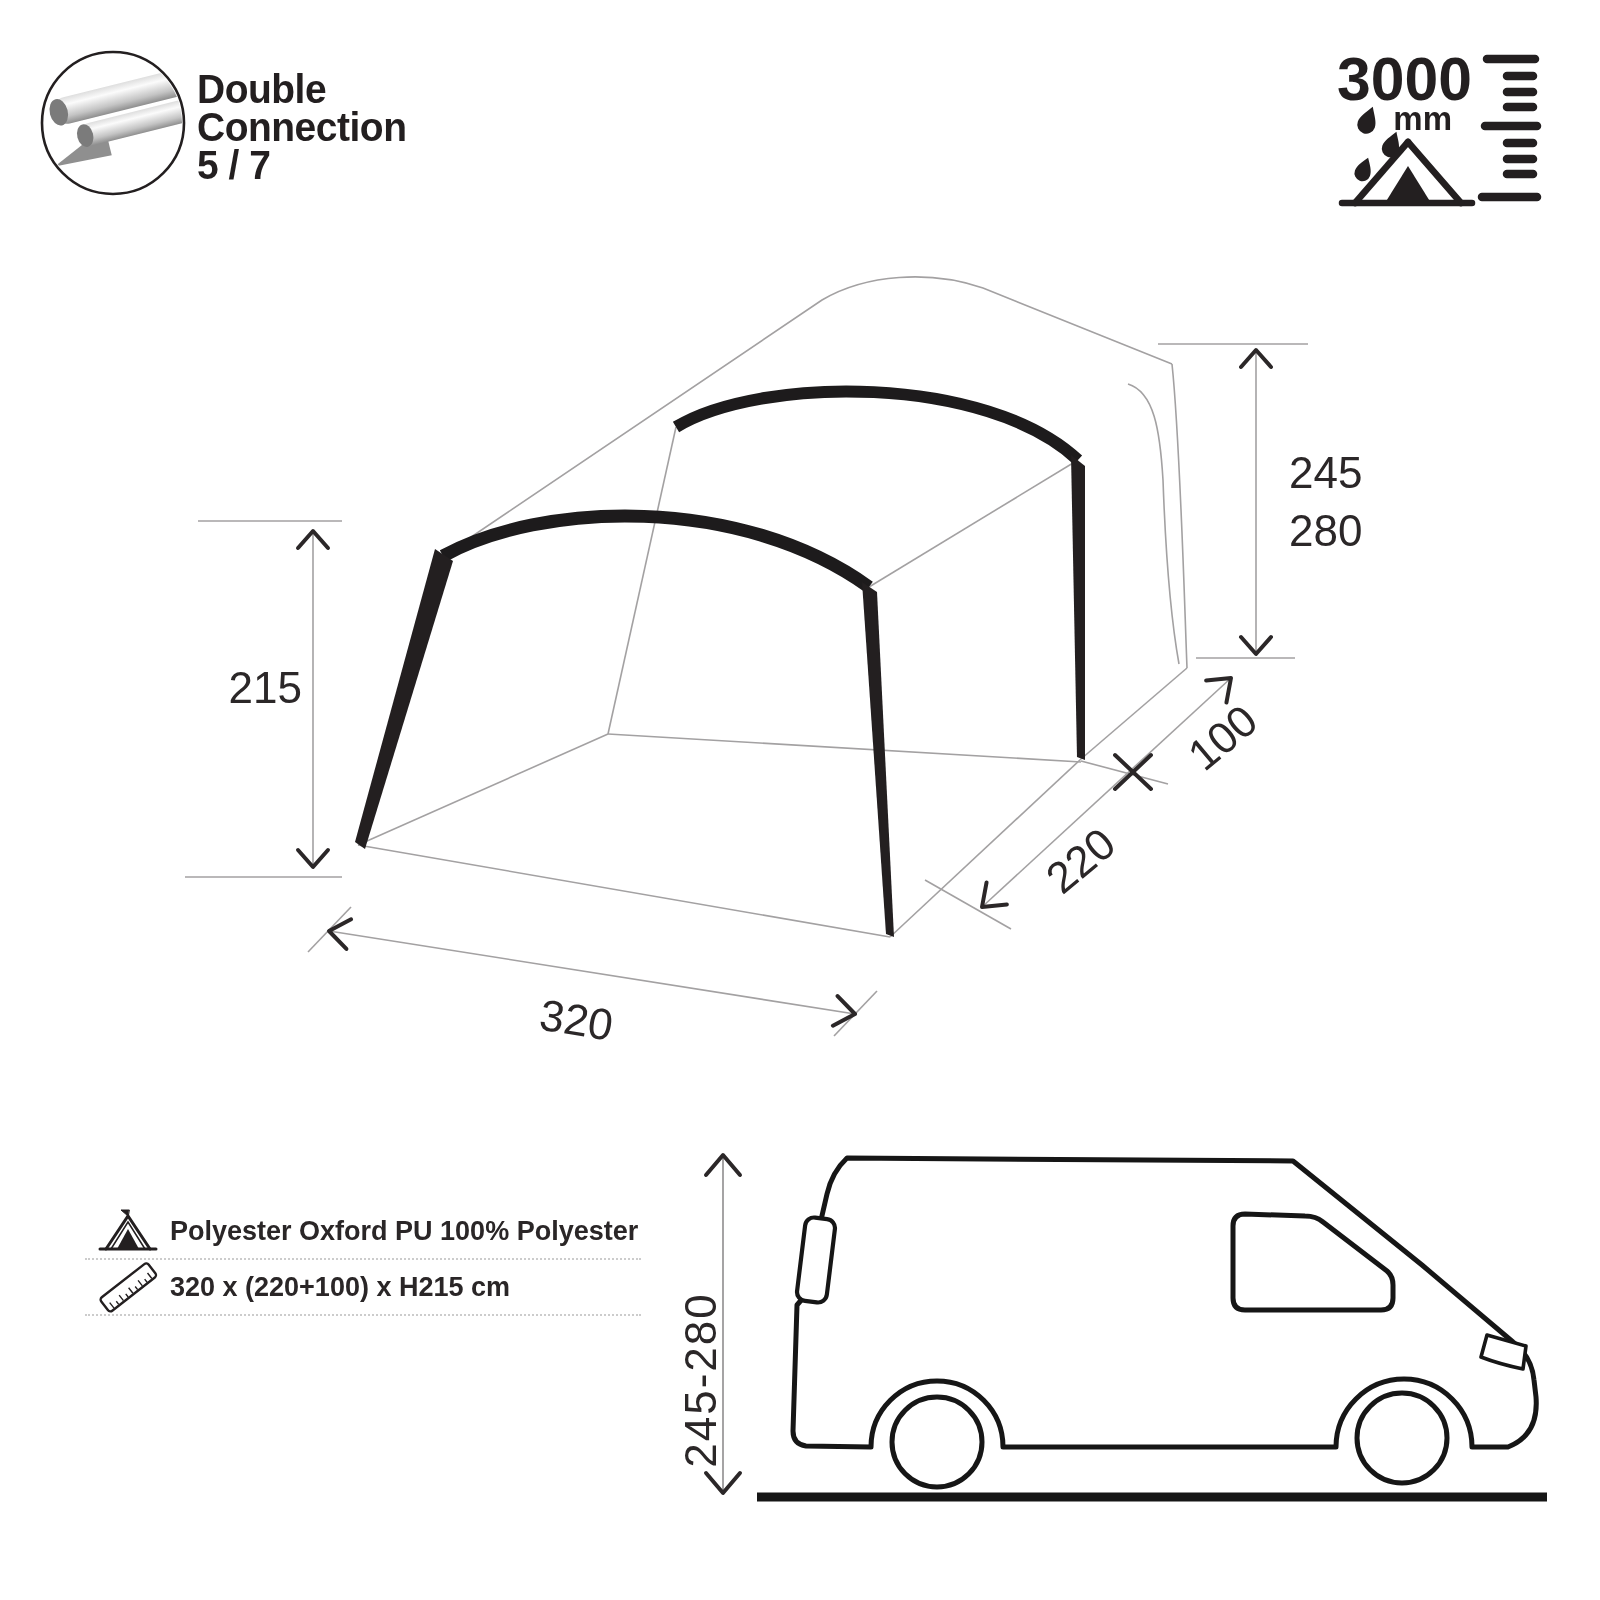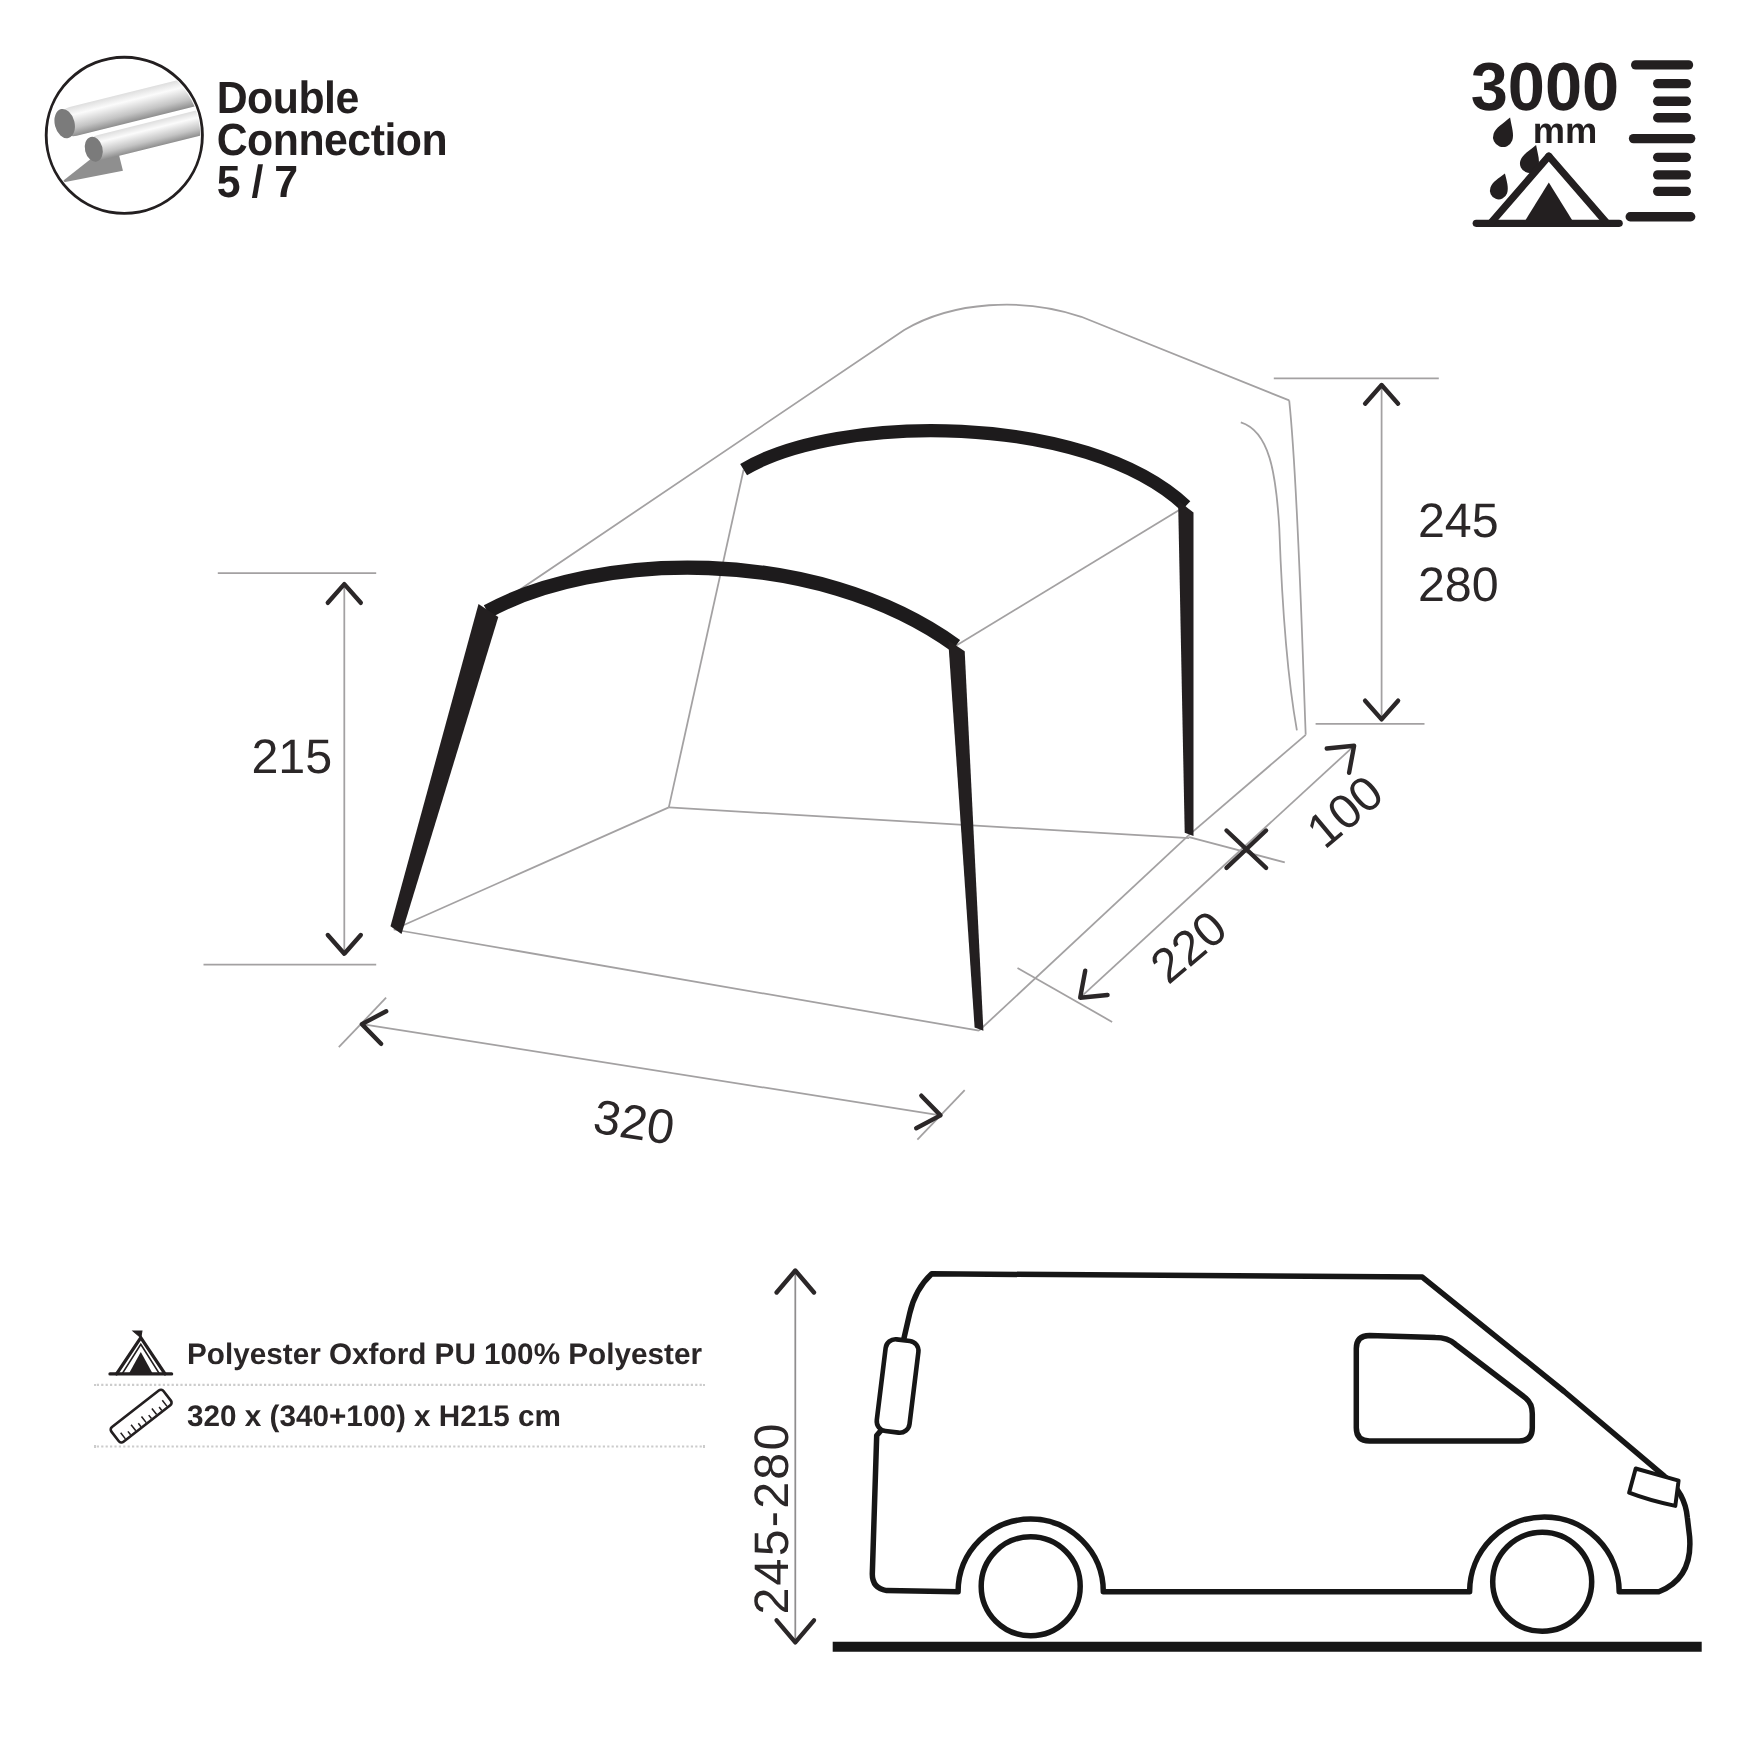--- a/index.html
+++ b/index.html
@@ -176,21 +176,21 @@
 
   <div class="spec-row">
     <span class="spec-icon">
       <svg width="64" height="48" viewBox="0 0 64 48">
         <g transform="rotate(-38 32 24)">
           <rect x="2" y="16" width="60" height="17" rx="3" fill="#ffffff" stroke="#231f20" stroke-width="2.4"></rect>
           <path d="M8,32 V25 M14,32 V28 M20,32 V25 M26,32 V28 M32,32 V25 M38,32 V28 M44,32 V25 M50,32 V28 M56,32 V25" stroke="#231f20" stroke-width="1.4" fill="none"></path>
         </g>
       </svg>
     </span>
-    <span class="spec-label">320 x (340+100) x H215 cm</span>
+    <span class="spec-label">320 x (220+100) x H215 cm</span>
   </div>
 
 
 
 </div>
 
 <svg class="abs" style="left:660px;top:1095px" width="900" height="420" viewBox="0 0 900 420">
 
   <g>
     <path d="M63,62 V396" stroke="#8f8d8e" stroke-width="1.6" fill="none"></path>

